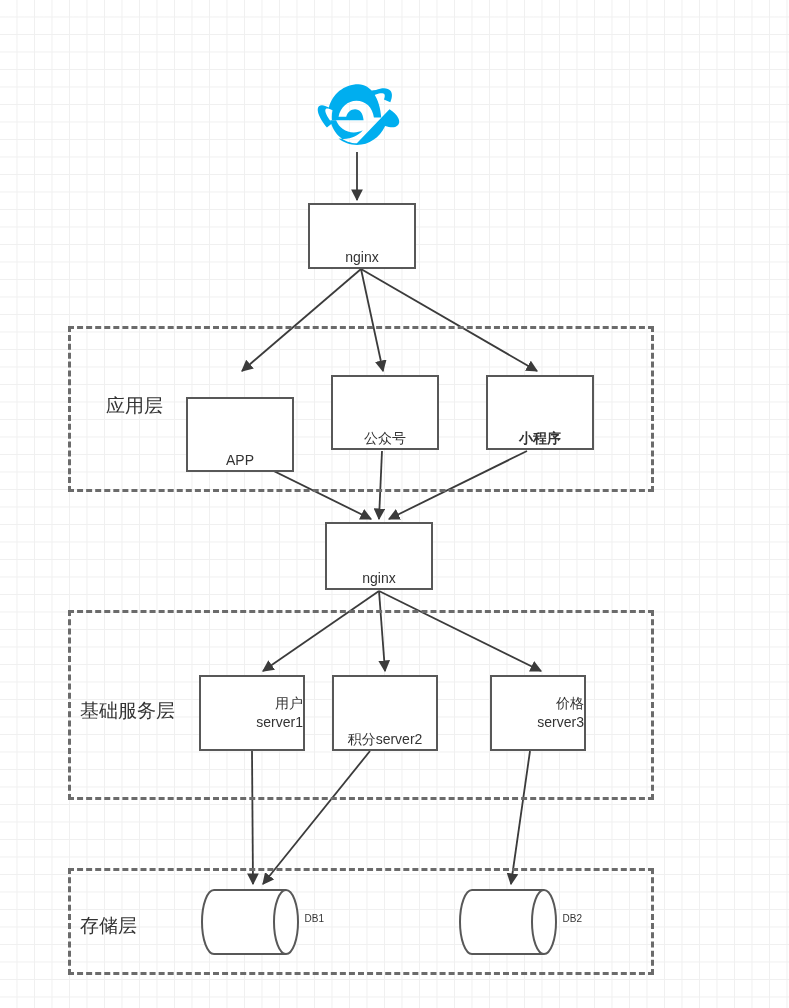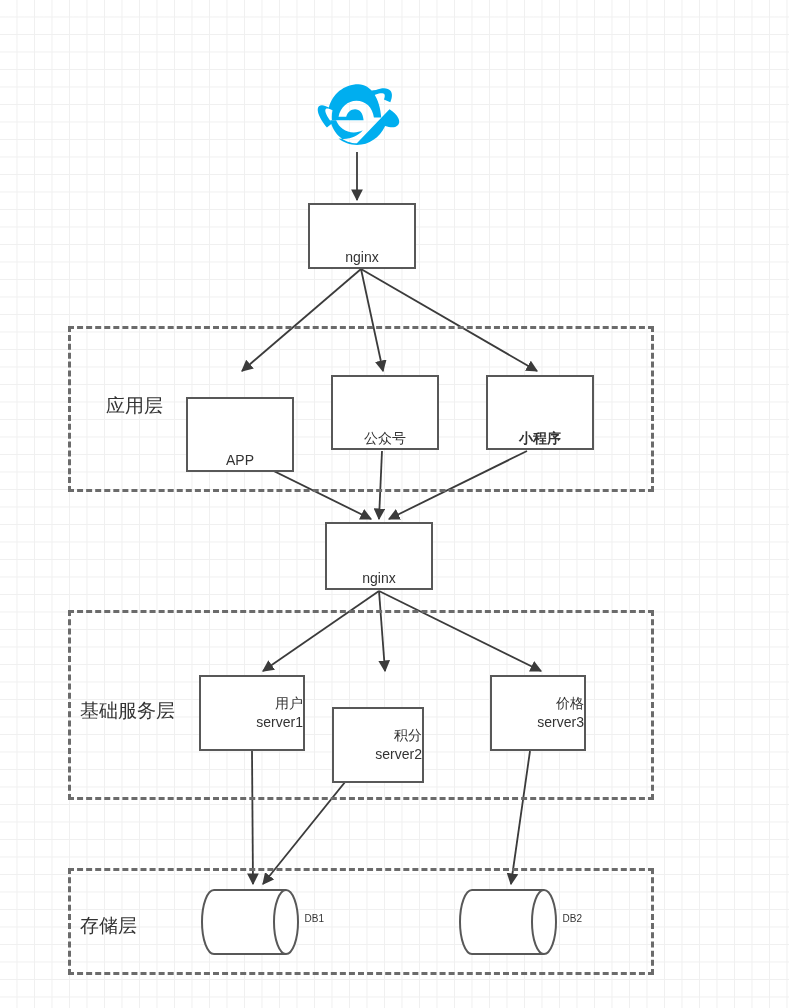--- a/index.html
+++ b/index.html
@@ -158,21 +158,21 @@
     <span>nginx</span>
   </div>
 
   <div class="layer-group" style="left:68px; top:610px; width:586px; height:190px;"></div>
   <div class="layer-label" style="left:80px; top:698px;text-align:center;">基础服务层</div>
 
   <div class="node-box" style="left:199px; top:675px; width:106px; height:76px; flex-direction:column;">
     <span>用户</span>
     <span>server1</span>
   </div>
-  <div class="node-box" style="left:332px; top:675px; width:92px; height:76px; flex-direction:column;margin-top:32px;">
+  <div class="node-box" style="left:332px; top:675px; width:106px; height:76px; flex-direction:row;">
     <span>积分</span>
     <span>server2</span>
   </div>
   <div class="node-box" style="left:490px; top:675px; width:96px; height:76px; flex-direction:column;">
     <span>价格</span>
     <span>server3</span>
   </div>
 
   <div class="layer-group" style="left:68px; top:868px; width:586px; height:107px;"></div>
   <div class="layer-label" style="left:80px; top:913px;">存储层</div>

